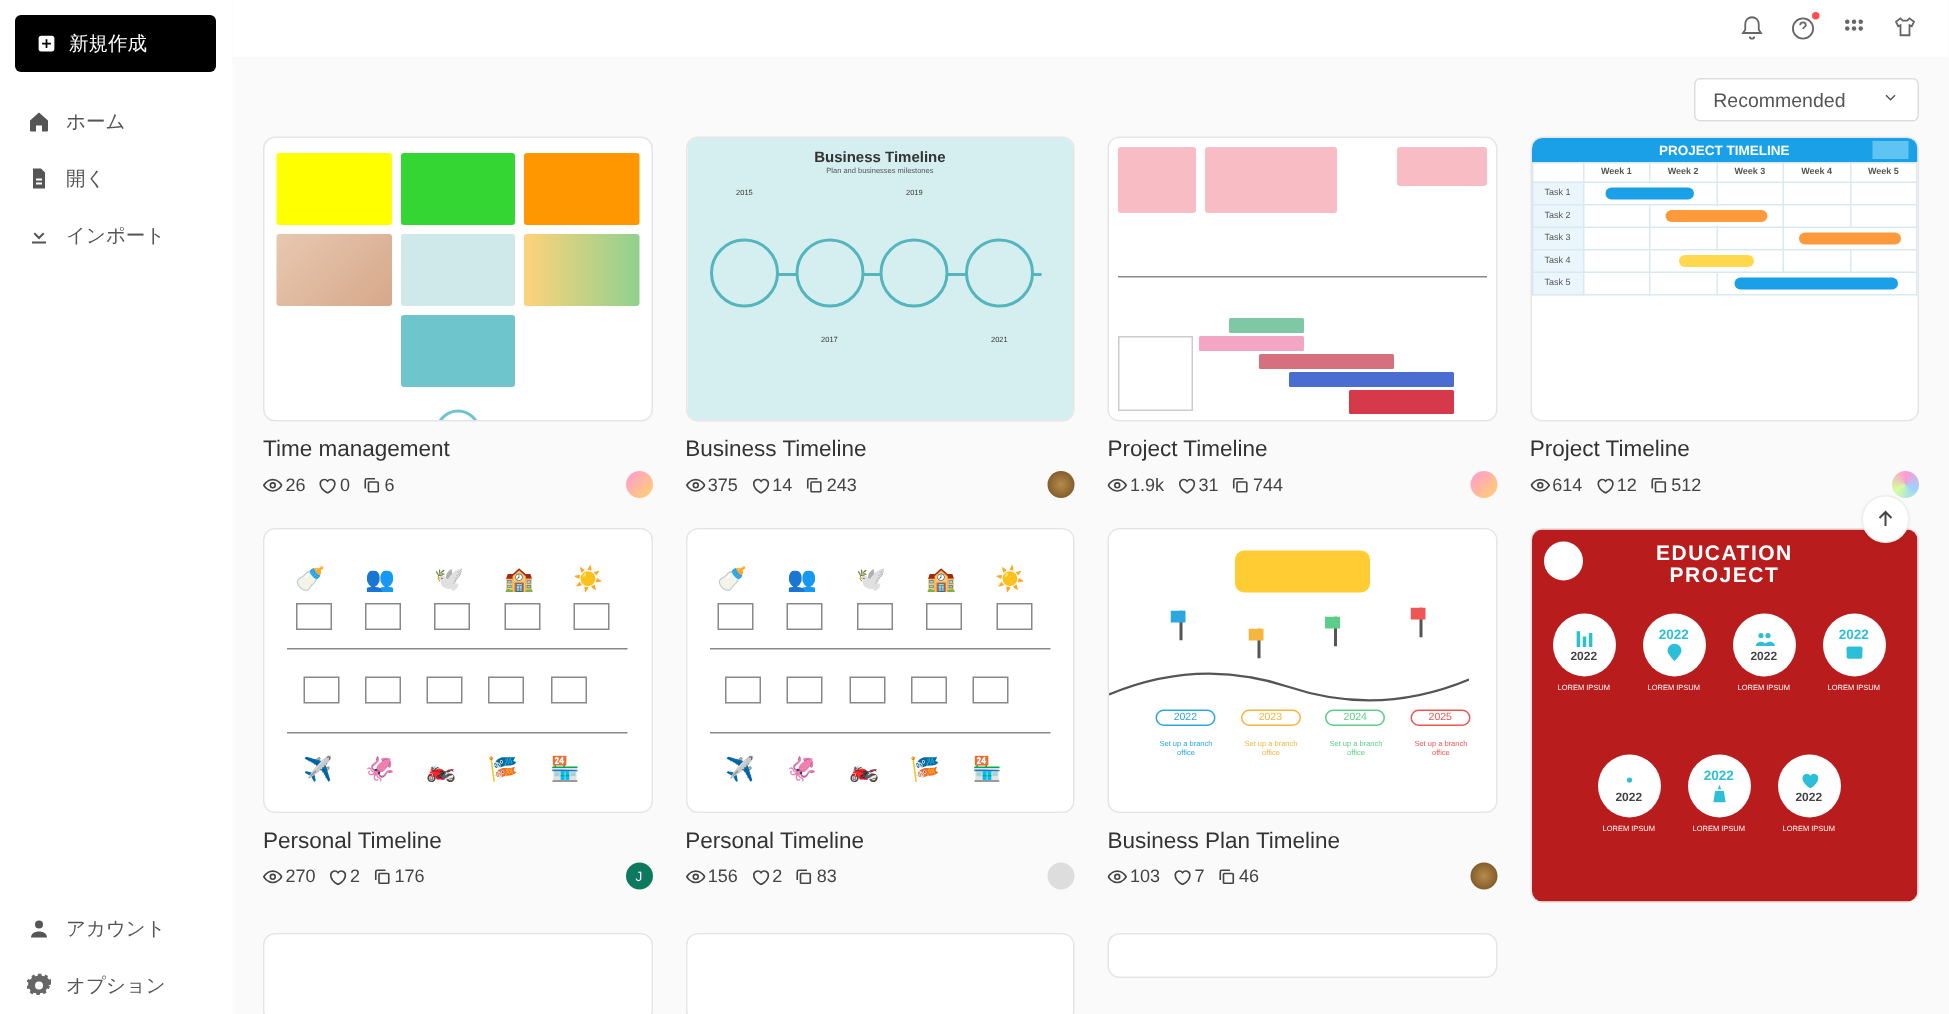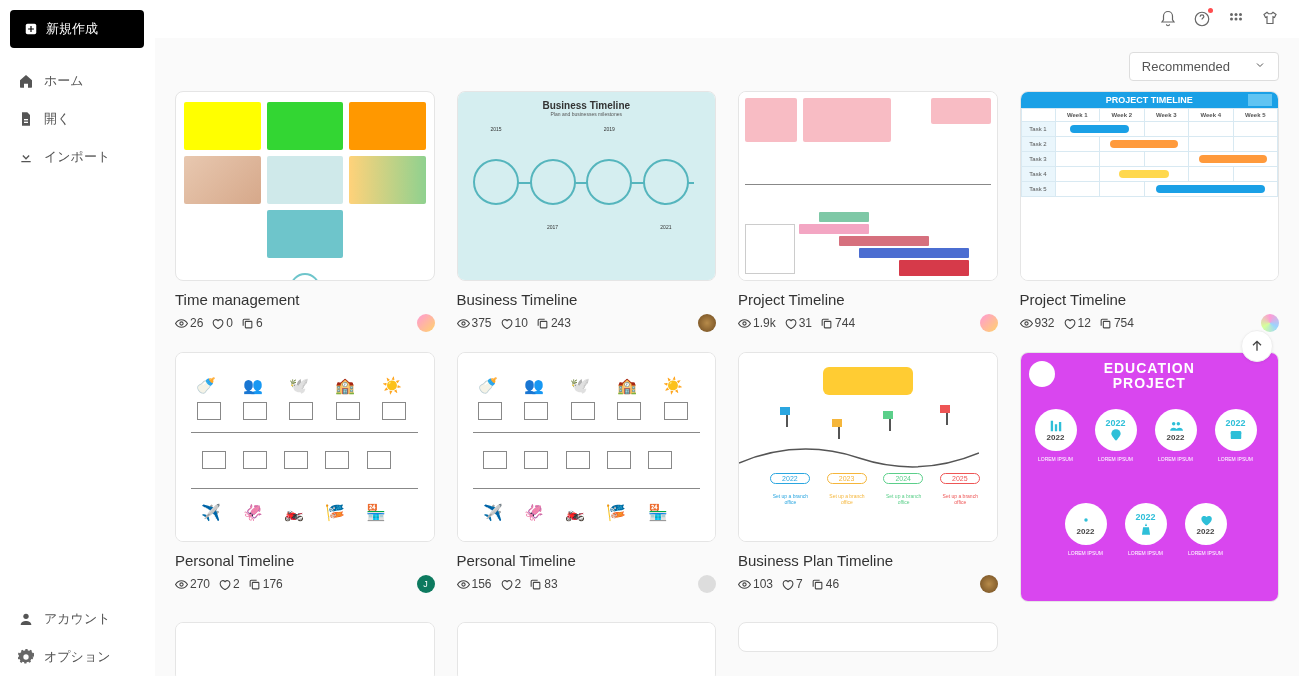--- a/index.html
+++ b/index.html
@@ -81,21 +81,21 @@
 
 
 .bpt { width:100%; height:100%; background:#fff; position:relative; }
 .bpt .banner { position:absolute; left:50%; top:14px; transform:translateX(-50%); width:90px; height:28px; background:#ffcc33; border-radius:6px; }
 .bpt .hill { position:absolute; left:0; right:0; top:80px; height:40px; }
 .bpt .flag { position:absolute; width:14px; height:20px; }
 .bpt .yearbox { position:absolute; width:40px; font-size:7px; text-align:center; border:1px solid; border-radius:9px; padding:1px 0; }
 .bpt .txt { position:absolute; width:46px; font-size:5px; text-align:center; }
 
 
-.edu { width:100%; height:100%; background:#d946ef; position:relative; color:#fff; }
+.edu { width:100%; height:100%; background:#b91c1c; position:relative; color:#fff; }
 .edu .title { text-align:center; font-weight:800; font-size:14px; letter-spacing:1px; padding-top:8px; line-height:1.1; }
 .edu .cap { position:absolute; left:8px; top:8px; width:26px; height:26px; background:#fff; border-radius:50%; }
 .edu .node { position:absolute; width:42px; height:42px; background:#fff; border-radius:50%; display:flex; flex-direction:column; align-items:center; justify-content:center; color:#2ebfd8; font-weight:700; font-size:9px; }
 .edu .node .yr { font-size:8px; color:#444; }
 .edu .lbl { position:absolute; font-size:5px; width:46px; text-align:center; line-height:1.1; }
 .edu .node svg { width:14px; height:14px; }
 
 
 .jt { width:100%; height:100%; background:#fff; position:relative; padding:6px; }
 </style>
@@ -262,21 +262,21 @@
                 <svg viewBox="0 0 24 24" fill="none" stroke="currentColor" stroke-width="2">
                   <path d="M1 12s4-7 11-7 11 7 11 7-4 7-11 7S1 12 1 12z"></path>
                   <circle cx="12" cy="12" r="3"></circle>
                 </svg>
                 <span>375</span>
               </span>
             <span class="stat">
                 <svg viewBox="0 0 24 24" fill="none" stroke="currentColor" stroke-width="2">
                   <path d="M12 21s-8-5-8-11a5 5 0 019-3 5 5 0 019 3c0 6-8 11-8 11z"></path>
                 </svg>
-                <span>10</span>
+                <span>14</span>
               </span>
             <span class="stat">
                 <svg viewBox="0 0 24 24" fill="none" stroke="currentColor" stroke-width="2">
                   <rect x="8" y="8" width="12" height="12" rx="1"></rect>
                   <path d="M4 16V6a2 2 0 012-2h10"></path>
                 </svg>
                 <span>243</span>
               </span>
           </div>
           <div class="avatar" style="background:radial-gradient(circle,#b78b4a,#6e4a1f);"></div>
@@ -389,34 +389,34 @@
           </div>
         </div>
         <div class="card-title">Project Timeline</div>
         <div class="card-meta-row">
           <div class="card-stats">
             <span class="stat">
                 <svg viewBox="0 0 24 24" fill="none" stroke="currentColor" stroke-width="2">
                   <path d="M1 12s4-7 11-7 11 7 11 7-4 7-11 7S1 12 1 12z"></path>
                   <circle cx="12" cy="12" r="3"></circle>
                 </svg>
-                <span>932</span>
+                <span>614</span>
               </span>
             <span class="stat">
                 <svg viewBox="0 0 24 24" fill="none" stroke="currentColor" stroke-width="2">
                   <path d="M12 21s-8-5-8-11a5 5 0 019-3 5 5 0 019 3c0 6-8 11-8 11z"></path>
                 </svg>
                 <span>12</span>
               </span>
             <span class="stat">
                 <svg viewBox="0 0 24 24" fill="none" stroke="currentColor" stroke-width="2">
                   <rect x="8" y="8" width="12" height="12" rx="1"></rect>
                   <path d="M4 16V6a2 2 0 012-2h10"></path>
                 </svg>
-                <span>754</span>
+                <span>512</span>
               </span>
           </div>
           <div class="avatar" style="background:conic-gradient(#ff9ad5,#9ad5ff,#d5ff9a,#ff9ad5);"></div>
         </div>
       </div>
 
       <div class="card">
         <div class="thumb">
           <div class="pl">
             <div class="row r1"></div>

